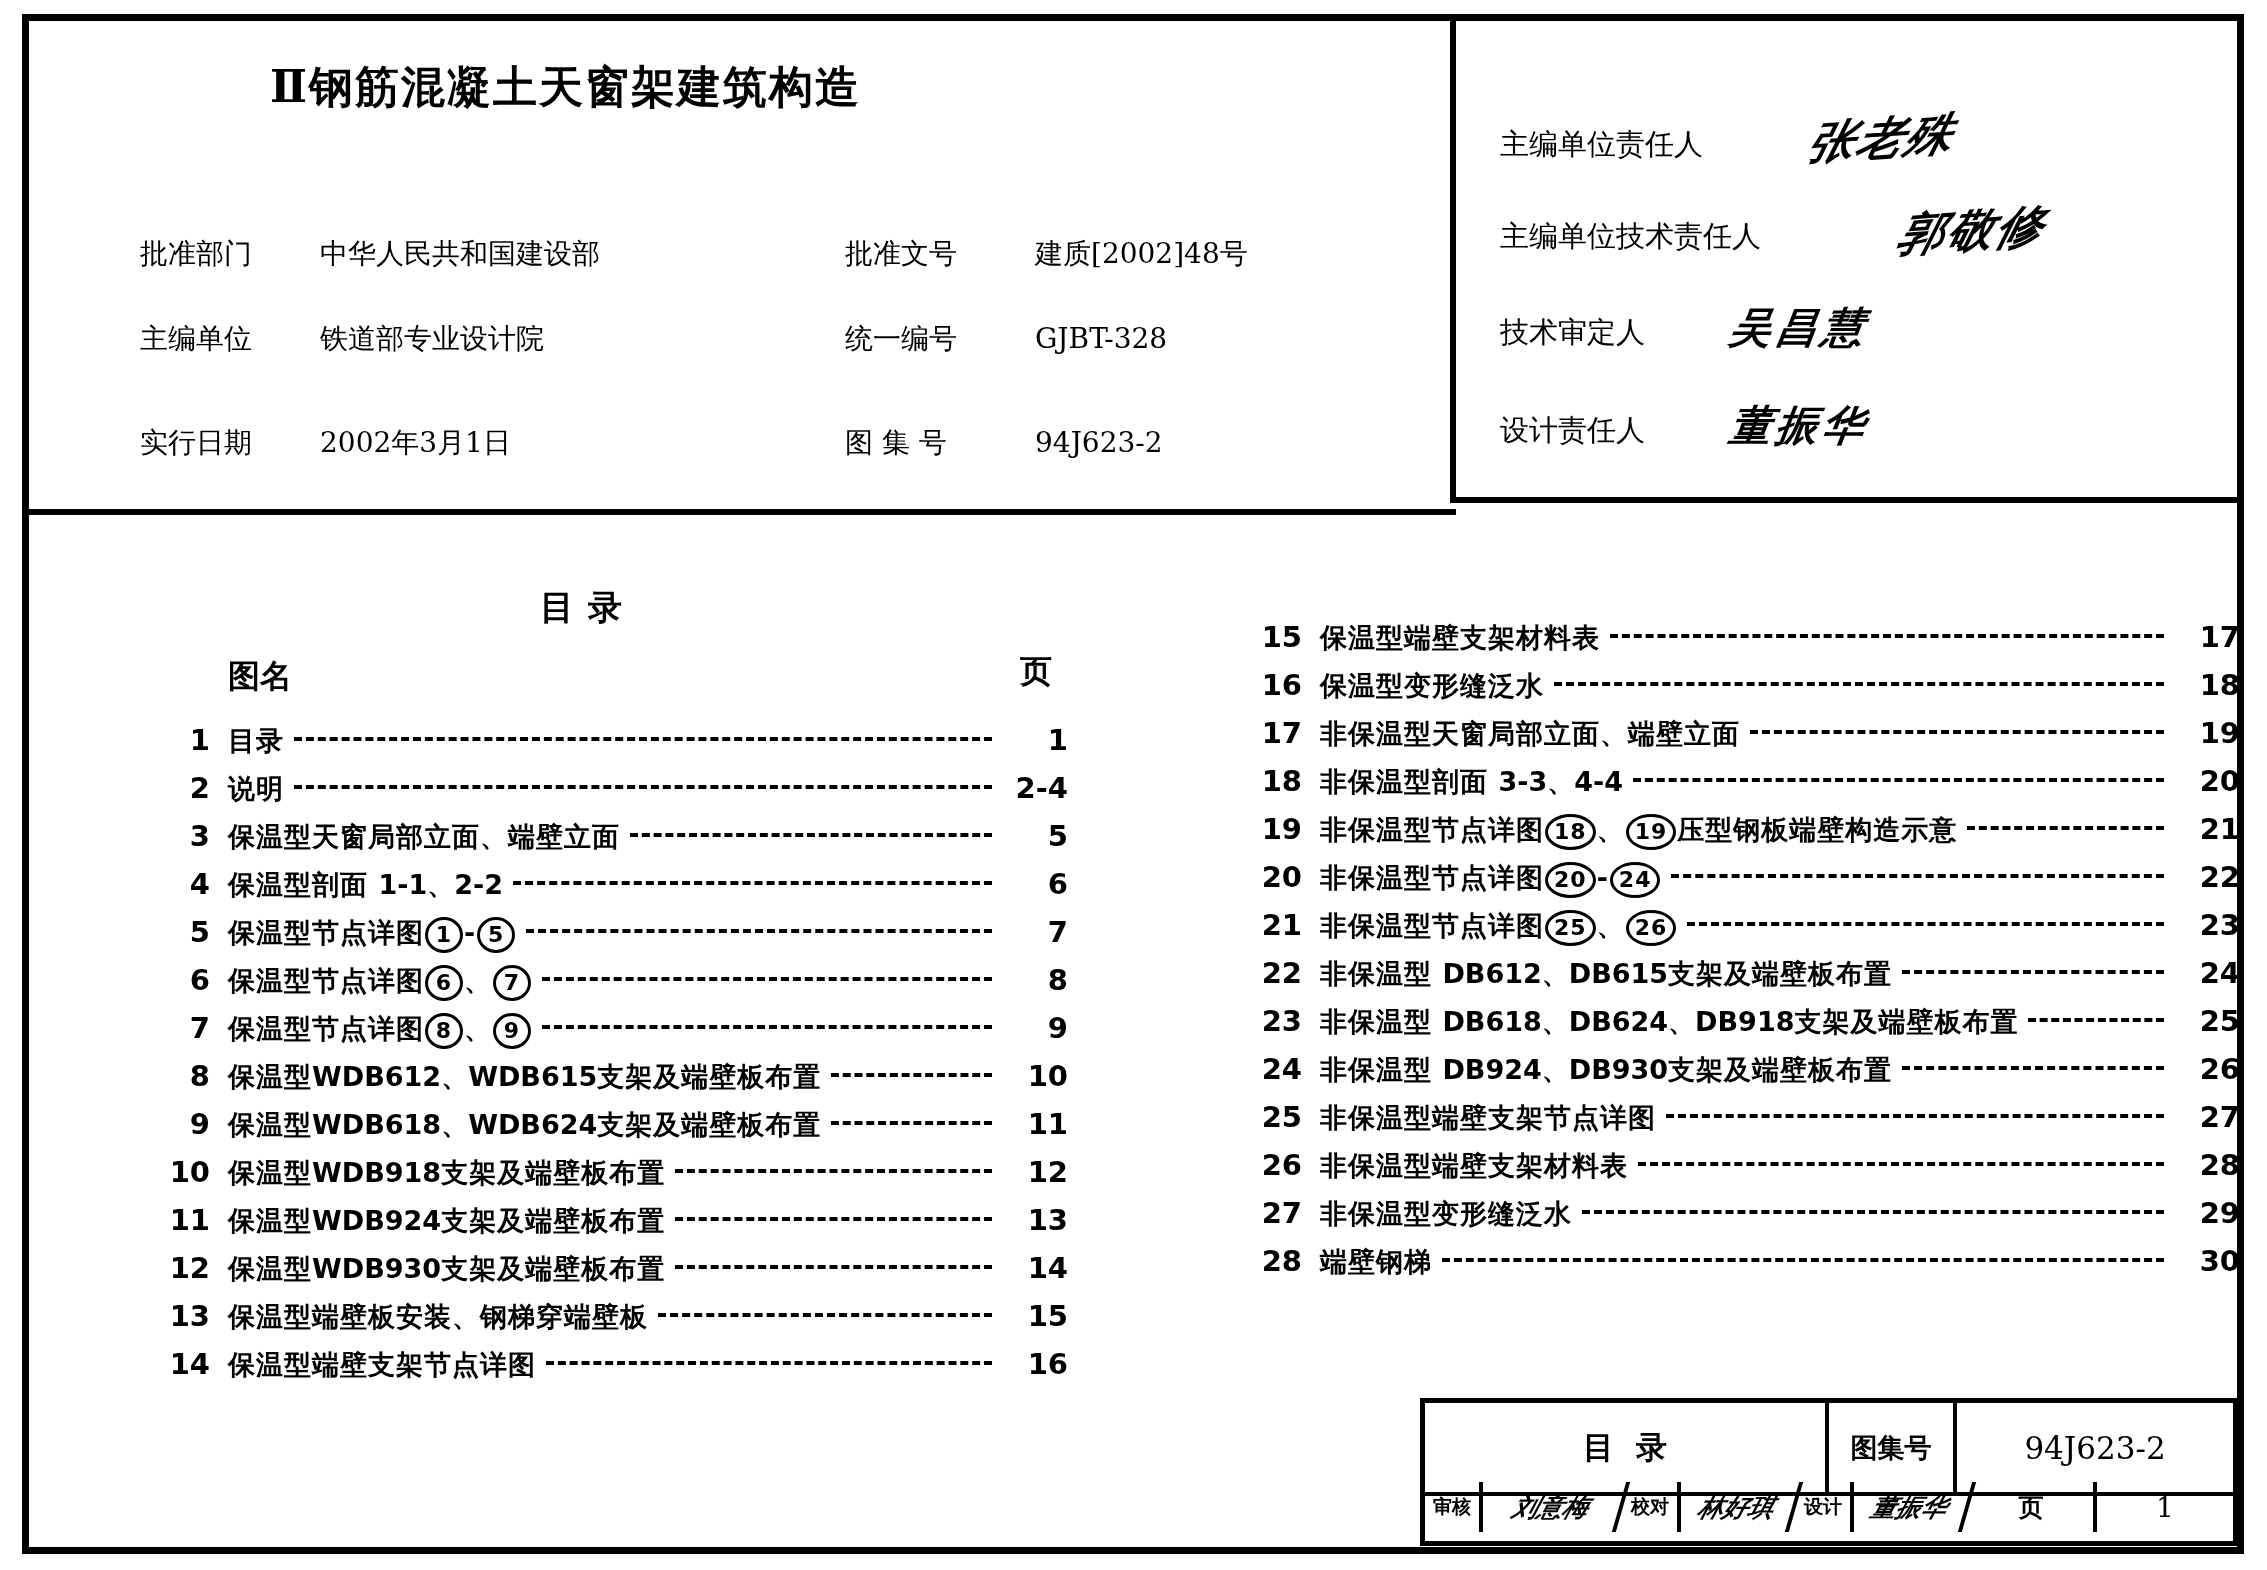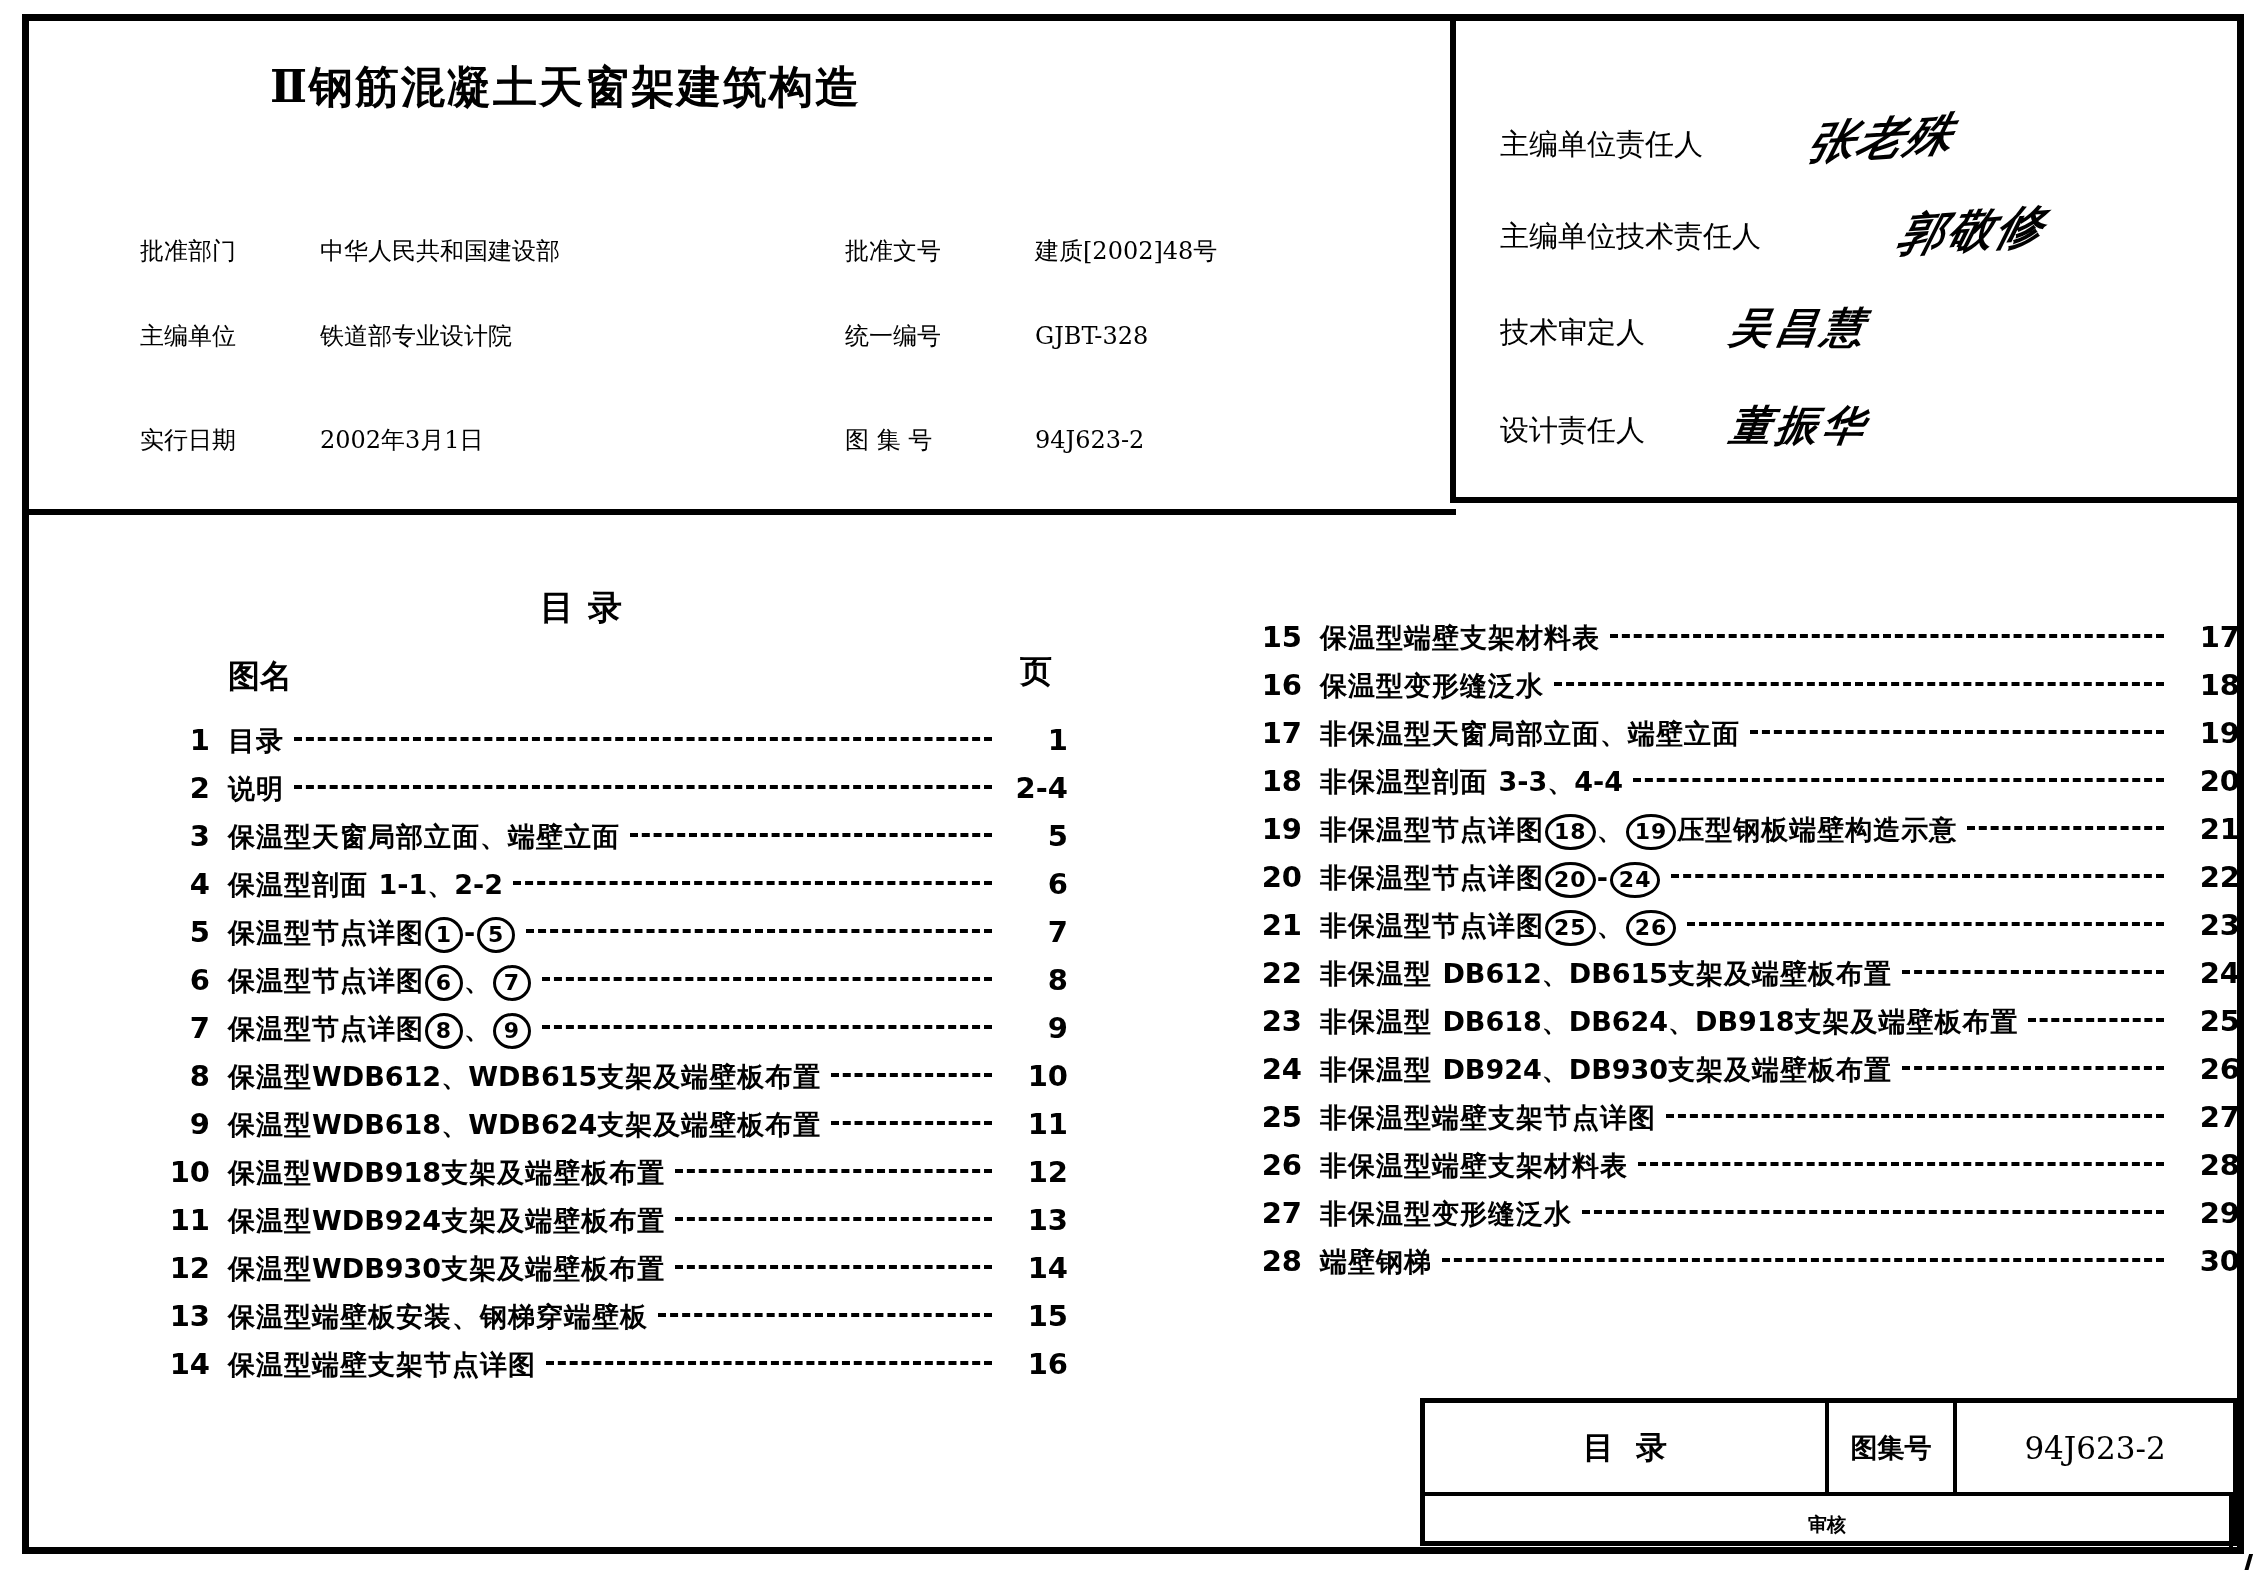--- a/index.html
+++ b/index.html
@@ -91,21 +91,21 @@
     white-space: nowrap;
   }
   .doc-title .pi {
     font-family: "DejaVu Serif", "Liberation Serif", serif;
     font-weight: bold;
   }
 
   
   .meta-row {
     position: absolute;
-    font-size: 24px;
+    font-size: 28px;
     white-space: nowrap;
   }
   .meta-label {
     display: inline-block;
     font-family: "DejaVu Sans", "Liberation Sans", sans-serif;
   }
   .meta-value {
     display: inline-block;
     font-family: "DejaVu Serif", "Liberation Serif", serif;
   }
@@ -243,26 +243,25 @@
     position: absolute;
     left: 0; top: 0;
     width: 100%;
     height: 93px;
     box-sizing: border-box;
     border-bottom: 4px solid #000;
     display: flex;
   }
   .tb-lower {
     position: absolute;
-    left: 0; top: 93px;
+    left: 0; top: 79px;
     width: 100%;
     height: 50px;
     box-sizing: border-box;
     display: flex;
-    flex-direction: column;
   }
   .tb-cell {
     box-sizing: border-box;
     border-right: 4px solid #000;
     display: flex;
     align-items: center;
     justify-content: center;
     font-size: 22px;
     font-weight: bold;
     white-space: nowrap;

